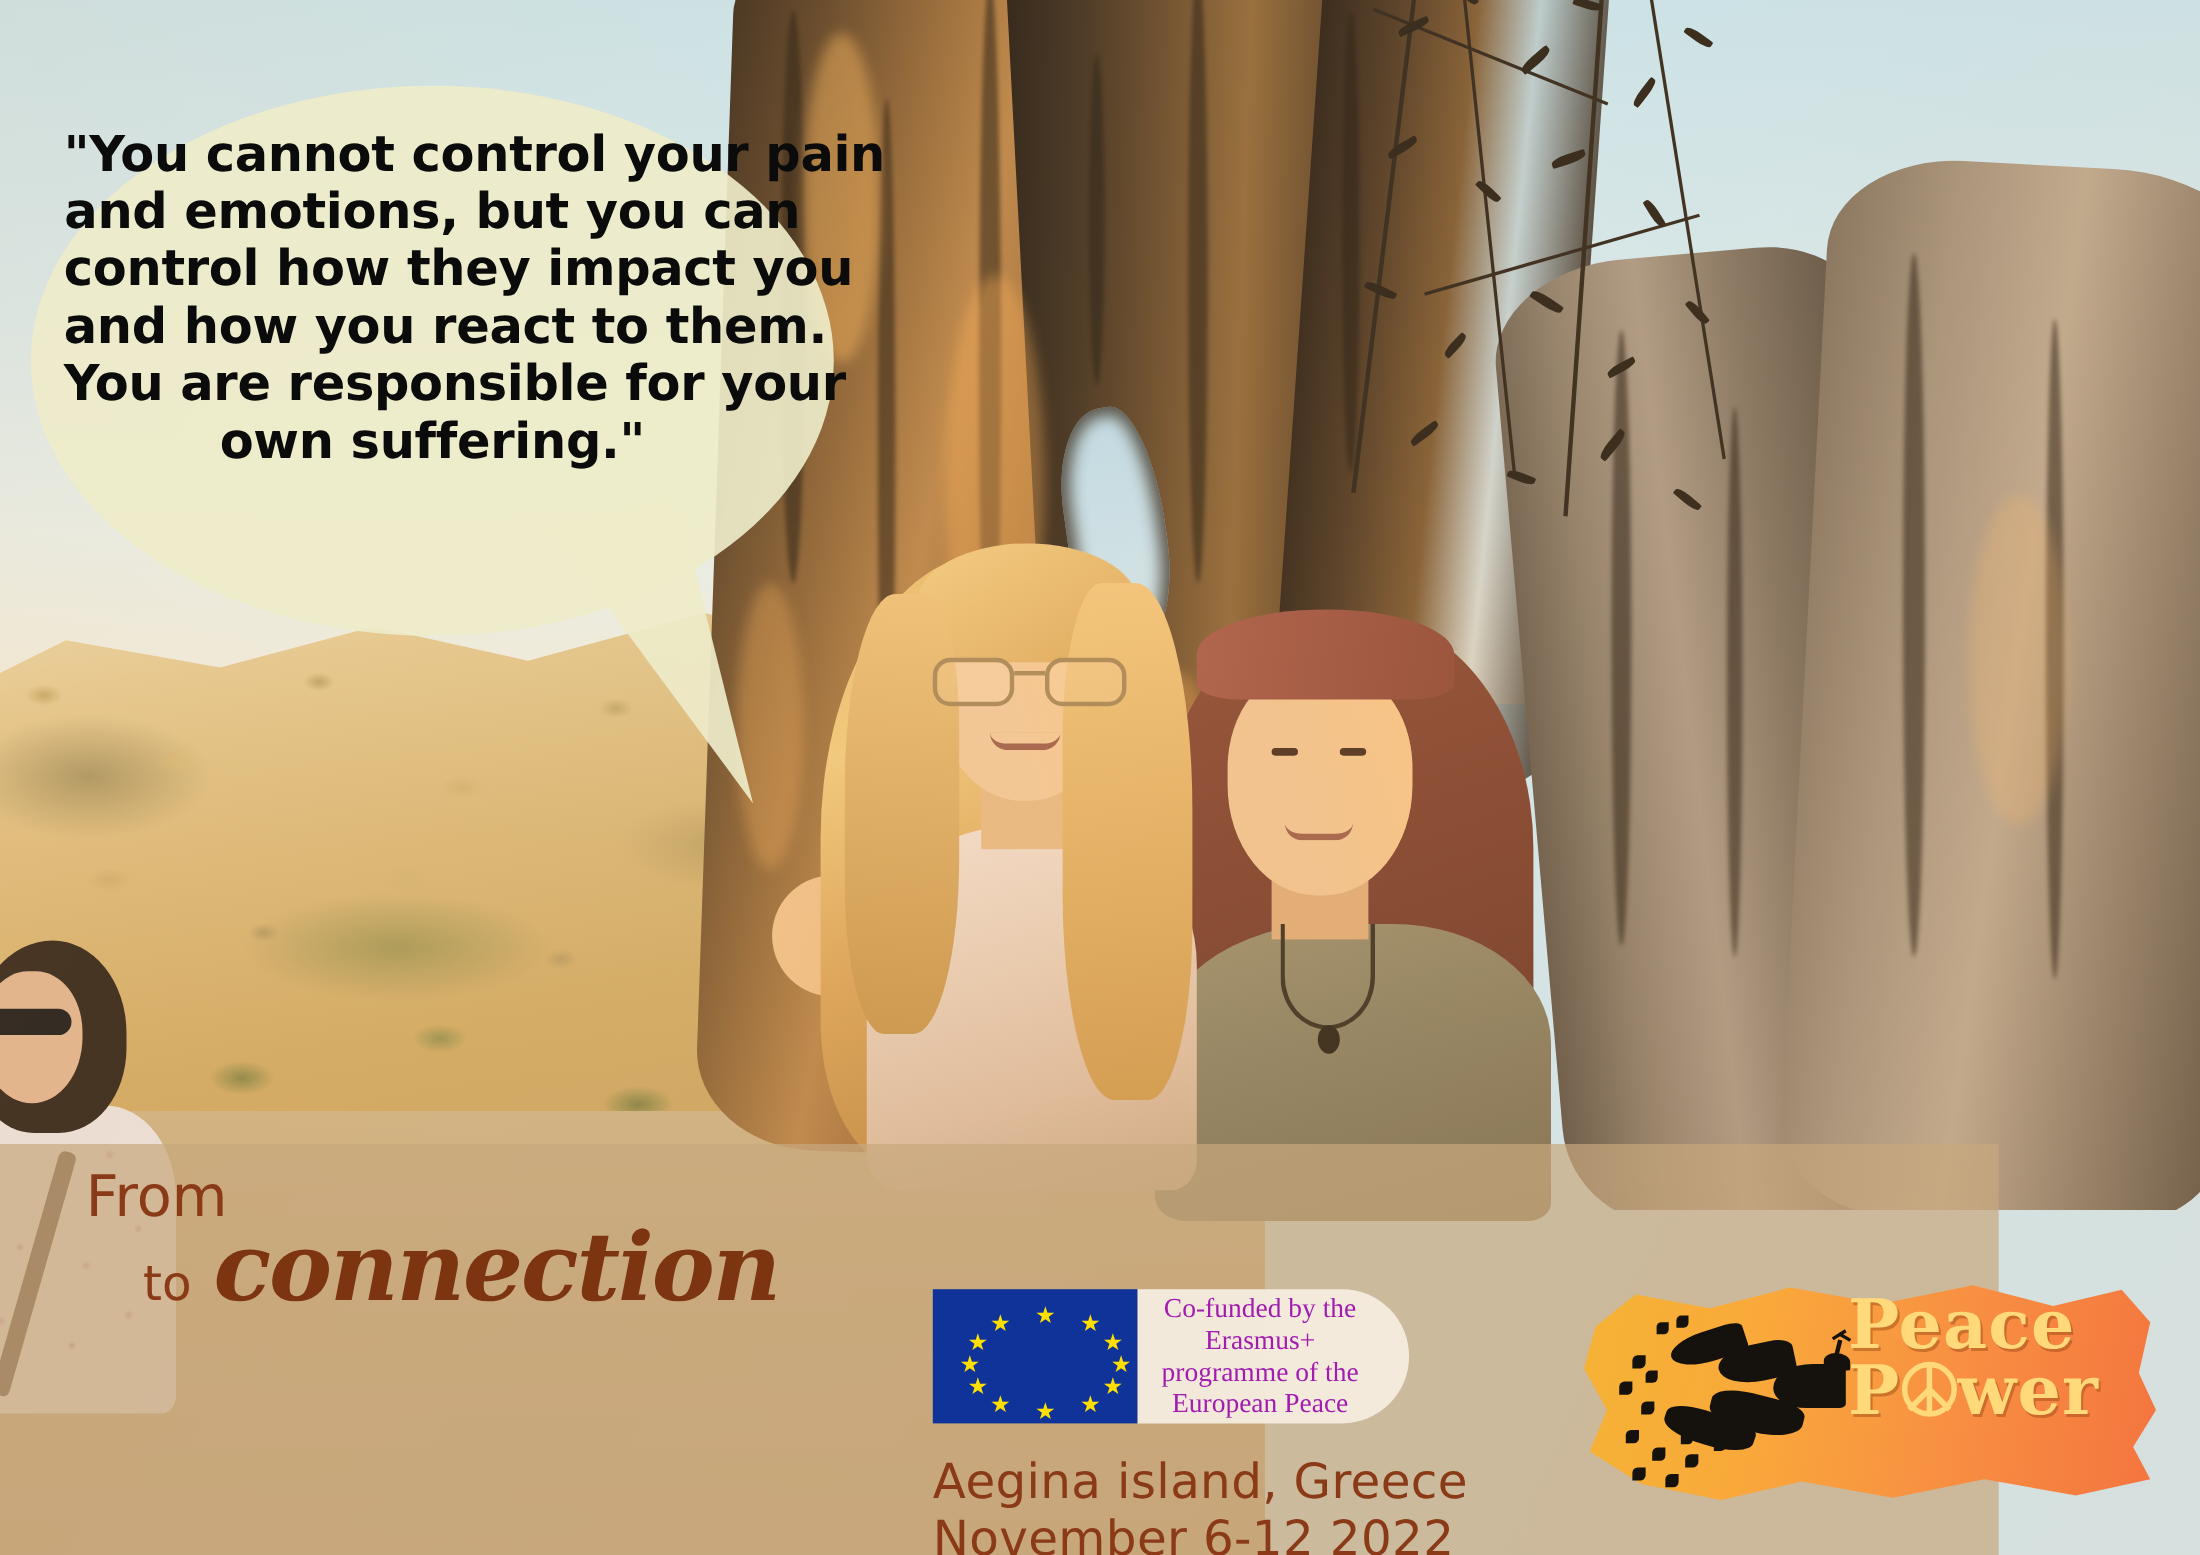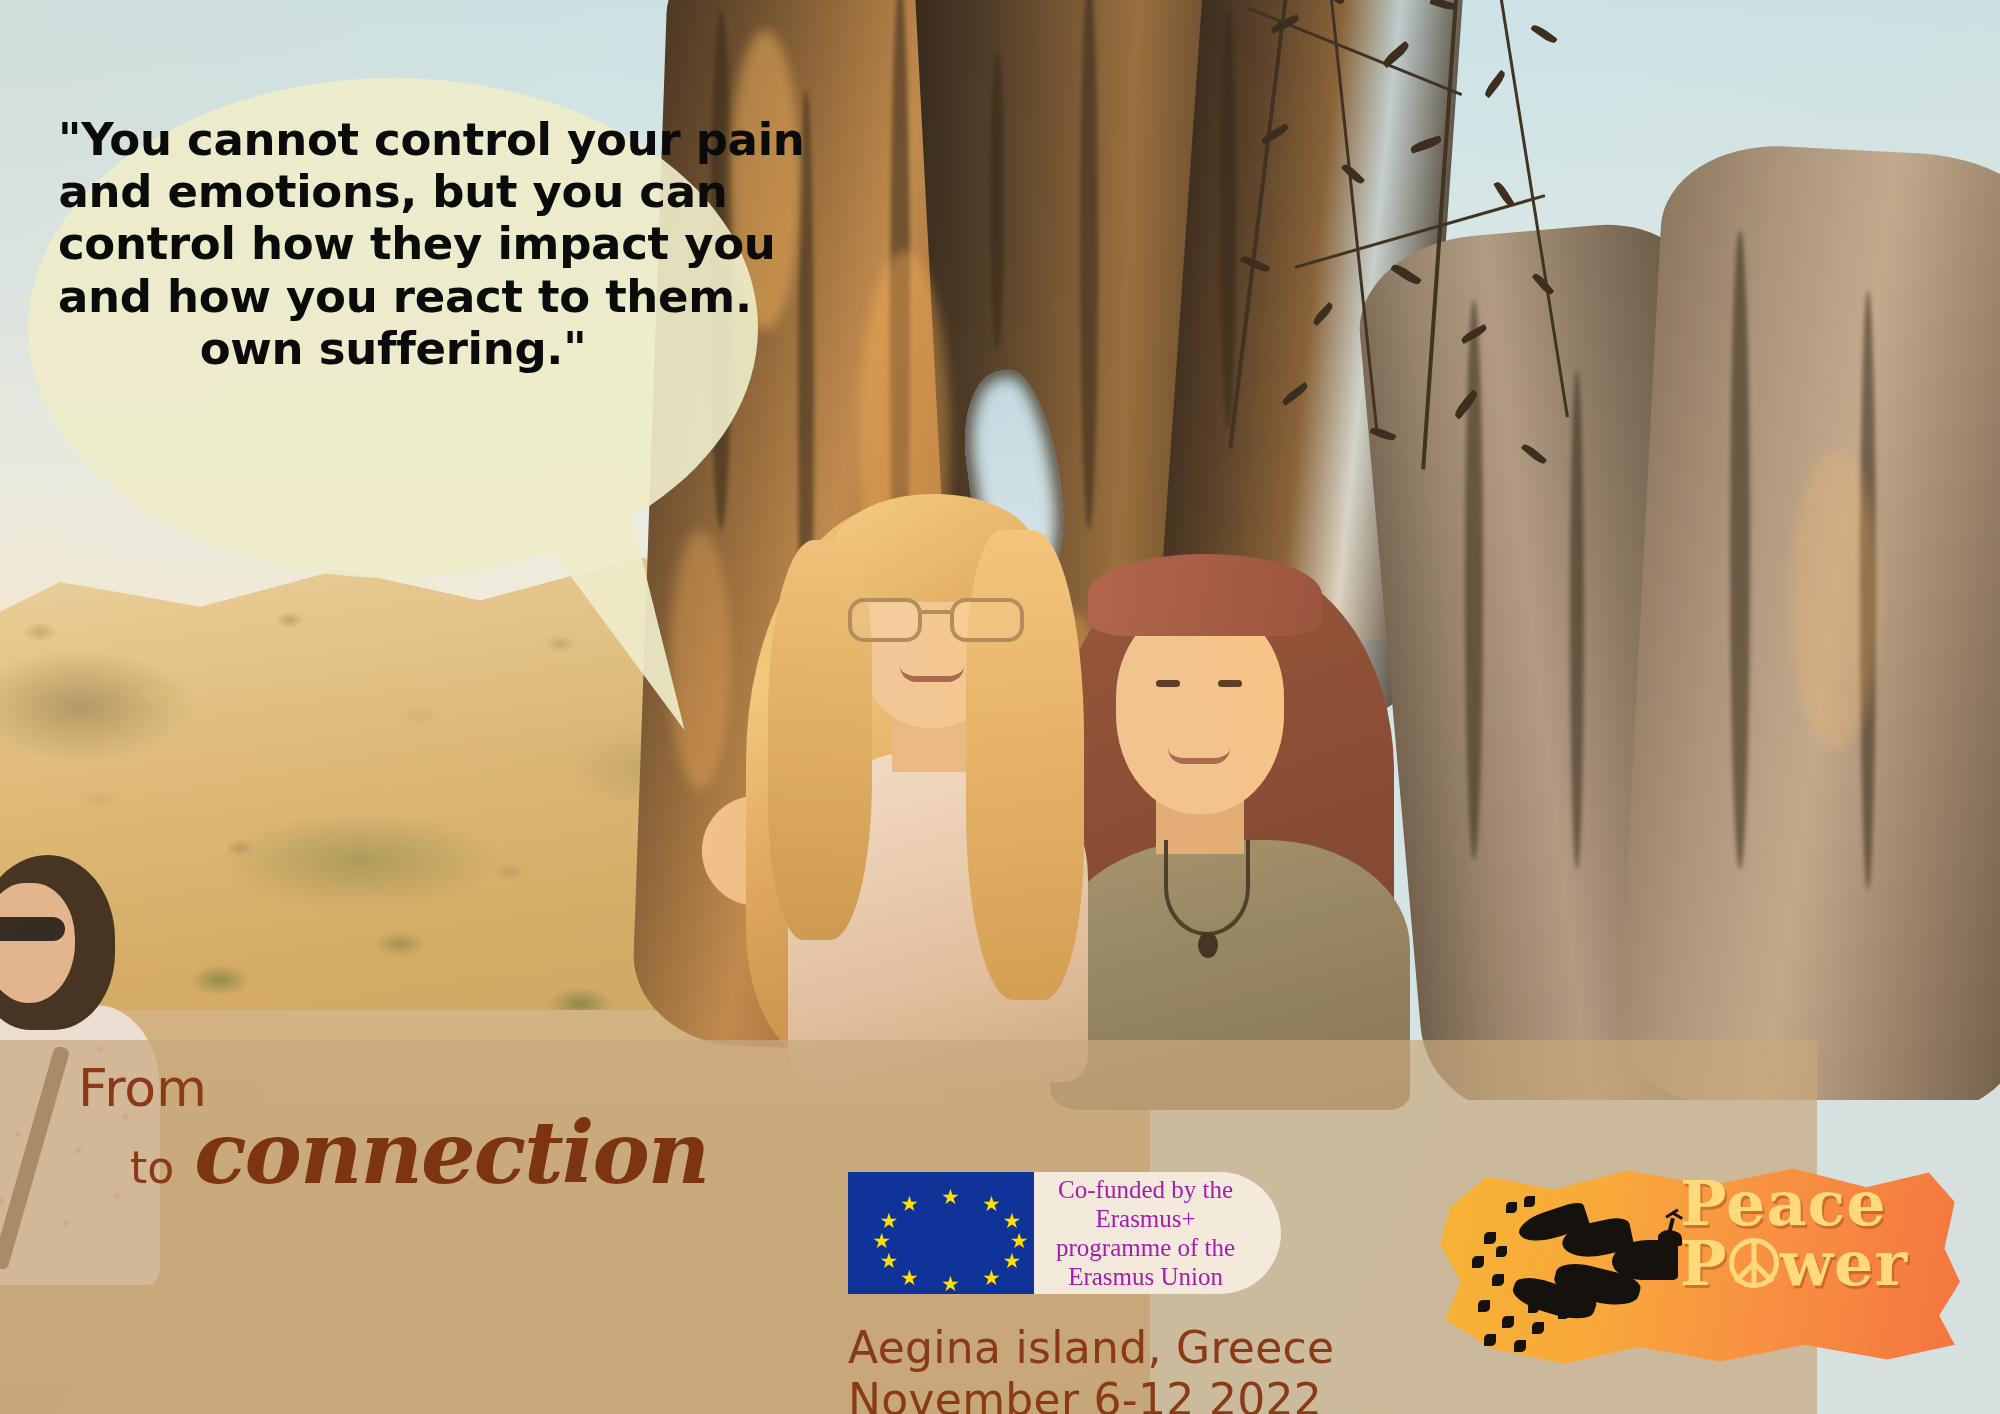--- a/index.html
+++ b/index.html
@@ -402,20 +402,21 @@
 
   <div class="bubble-wrap">
     <div class="bubble-tail"></div>
     <div class="bubble"></div>
     <div class="bubble-text">
       <div class="quote">
         <div>"You cannot control your pain</div>
         <div>and emotions, but you can</div>
         <div>control how they impact you</div>
         <div>and how you react to them.</div>
+        <div>You are responsible for your</div>
         <div>own suffering."</div>
       </div>
     </div>
   </div>
 
   <div class="banner">
     <div class="banner-inner">
 
       <div class="headline">
         <div class="hl-row1">
@@ -440,21 +441,21 @@
           <span class="eu-star" style="left:28%;top:95px;">★</span>
           <span class="eu-star" style="left:17%;top:78px;">★</span>
           <span class="eu-star" style="left:13%;top:58px;">★</span>
           <span class="eu-star" style="left:17%;top:38px;">★</span>
           <span class="eu-star" style="left:28%;top:21px;">★</span>
         </div>
         <div class="eu-pill">
           <div>Co-funded by the</div>
           <div>Erasmus+</div>
           <div>programme of the</div>
-          <div>Erasmus Union</div>
+          <div>European Peace</div>
         </div>
       </div>
 
       <div class="venue">
         <div>Aegina island, Greece</div>
         <div>November 6-12 2022</div>
       </div>
 
       <div class="pplogo">
         <div class="pp-brush"></div>

